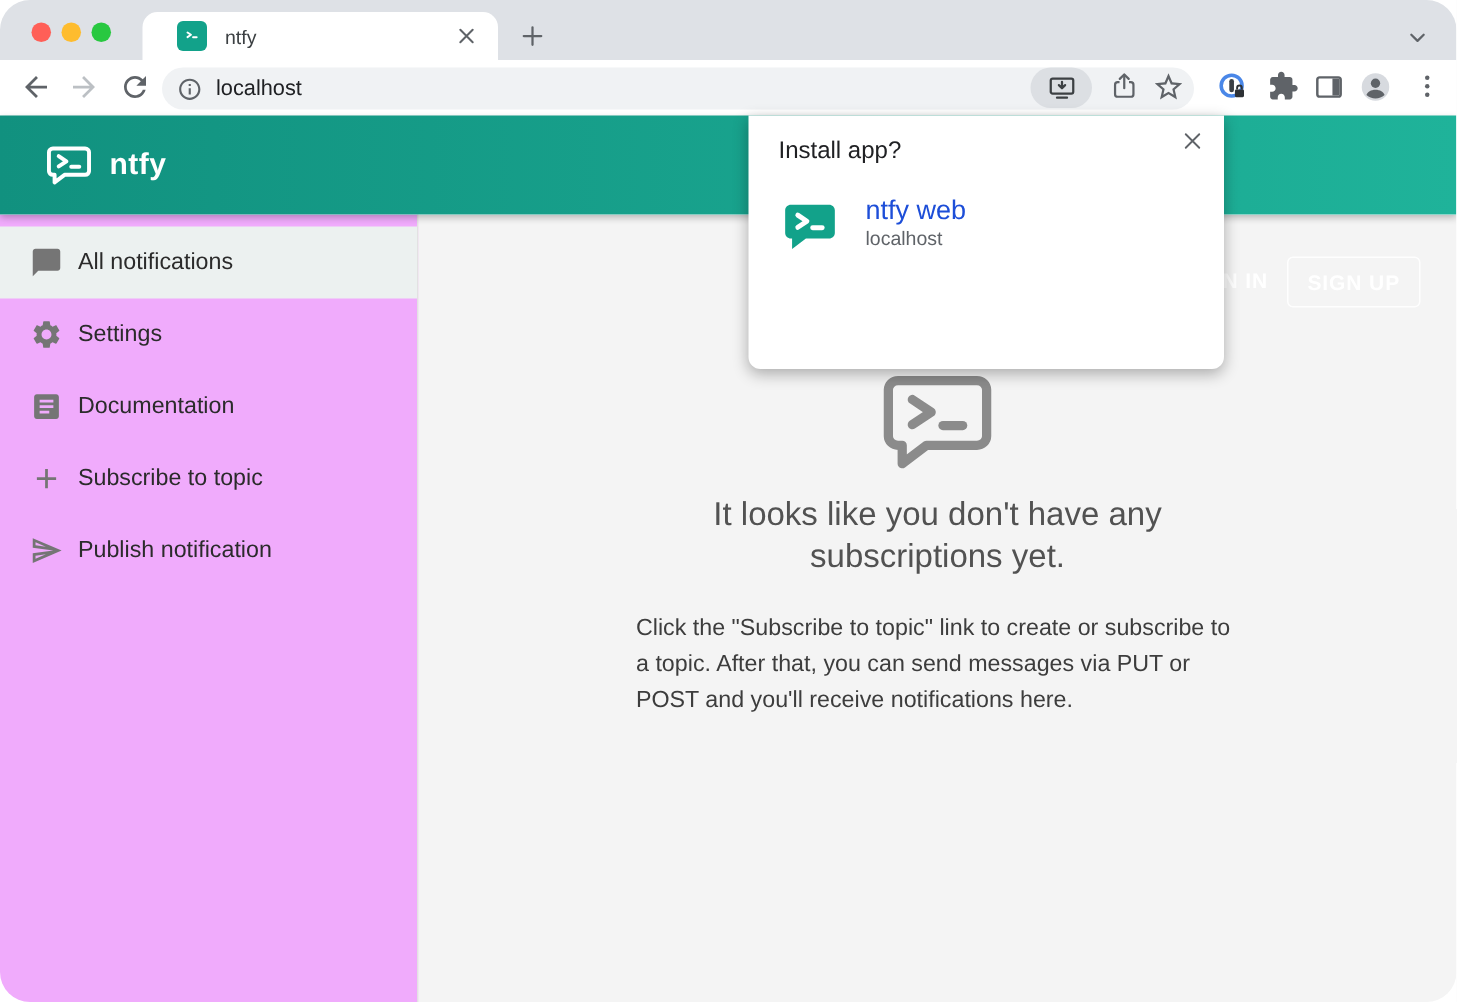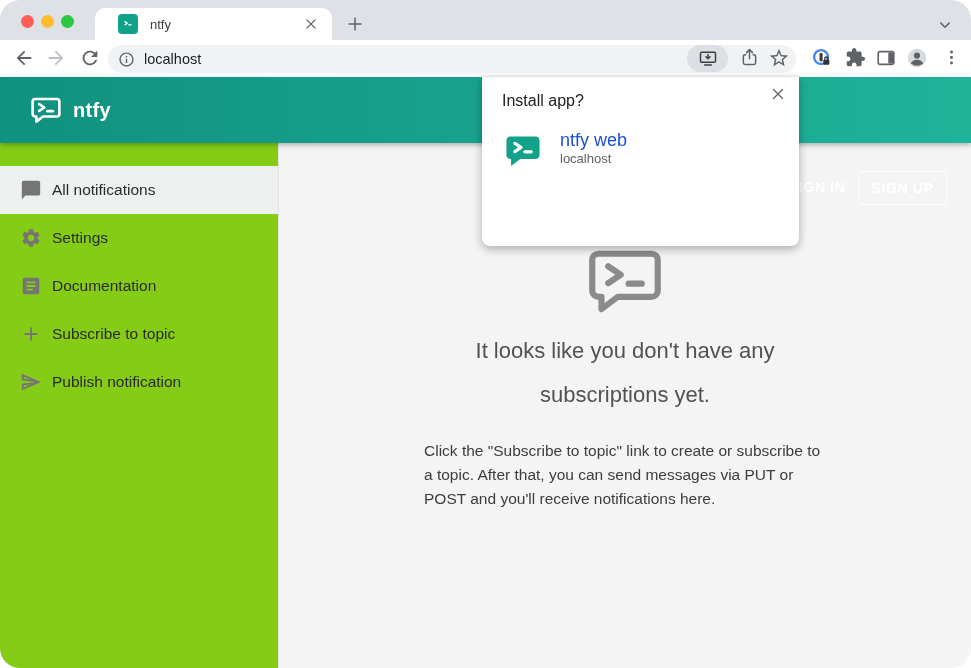--- a/index.html
+++ b/index.html
@@ -31,35 +31,35 @@
 
   
   .app-header { position:absolute; left:0; top:77px; width:100%; height:66px; background:linear-gradient(90deg,#11917f 0%,#1fb39a 100%); box-shadow:0 2px 5px rgba(0,0,0,0.28); z-index:5; display:flex; align-items:center; }
   .brand-logo { margin-left:30px; width:32px; height:29px; color:#ffffff; flex:none; }
   .brand-title { margin-left:11px; color:#ffffff; font-size:20px; font-weight:bold; letter-spacing:0.3px; }
   .signin-btn { position:absolute; left:781px; top:94px; padding:8px 8px; color:#ffffff; font-size:14px; font-weight:bold; letter-spacing:0.6px; background:none; border:none; cursor:pointer; font-family:inherit; }
   .signup-btn { position:absolute; left:858px; top:94px; width:89px; height:34px; color:#ffffff; font-size:14px; font-weight:bold; letter-spacing:0.6px; background:transparent; border:1.5px solid rgba(255,255,255,0.9); border-radius:4px; cursor:pointer; font-family:inherit; }
 
   
   .app-body { position:absolute; left:0; top:143px; width:100%; height:525px; display:flex; }
-  .sidebar { width:279px; background:#84cc16; border-right:1px solid #e2e2e2; padding-top:23px; flex:none; }
+  .sidebar { width:279px; background:#f0abfc; border-right:1px solid #e2e2e2; padding-top:8px; flex:none; }
   .side-item { height:48px; display:flex; align-items:center; cursor:pointer; }
   .side-item.selected { background:#ecf1f0; }
   .side-item svg { margin-left:20px; width:22px; height:22px; color:#757575; flex:none; }
   .side-item .lbl { margin-left:10px; font-size:15.5px; color:#2b2b2b; }
   .main { flex:1; background:#f4f4f4; }
   .empty-state { width:402px; margin:104px auto 0; }
   .empty-logo { display:block; margin:0 auto; width:82px; height:70px; color:#8b8b8b; }
-  .empty-heading { margin-top:12px; text-align:center; font-size:22px; line-height:44px; color:#525252; font-weight:normal; }
+  .empty-heading { margin-top:12px; text-align:center; font-size:22px; line-height:28px; color:#525252; font-weight:normal; }
   .empty-p { margin-top:22px; font-size:15.5px; line-height:24px; color:#3d3d3d; }
   .empty-p + .empty-p { margin-top:24px; }
   .teal-link { color:#359482; text-decoration:underline; text-decoration-color:#8cc8bc; cursor:pointer; }
 
   
-  .popup { position:absolute; left:482px; top:77px; width:317px; height:169px; background:#ffffff; border-radius:0 0 8px 8px; box-shadow:0 3px 10px rgba(0,0,0,0.3); z-index:50; }
+  .popup { position:absolute; left:499px; top:77px; width:317px; height:169px; background:#ffffff; border-radius:0 0 8px 8px; box-shadow:0 3px 10px rgba(0,0,0,0.3); z-index:50; }
   .popup-title { position:absolute; left:20px; top:15px; font-size:16px; color:#202124; }
   .popup-close { position:absolute; right:12px; top:8px; width:18px; height:18px; color:#5f6368; cursor:pointer; }
   .popup-appicon { position:absolute; left:22px; top:55px; width:38px; height:38px; }
   .popup-appname { position:absolute; left:78px; top:53px; font-size:18px; color:#1d4ed8; }
   .popup-origin { position:absolute; left:78px; top:74px; font-size:13px; color:#5f6368; }
   .popup-btns { position:absolute; right:15px; bottom:13px; display:flex; gap:10px; }
   .dlg-btn { width:71px; height:31px; background:#ffffff; border:1px solid #dadce0; border-radius:4px; color:#1a73e8; font-size:13.5px; font-weight:bold; cursor:pointer; font-family:inherit; }
 </style>
 </head>
 <body>

